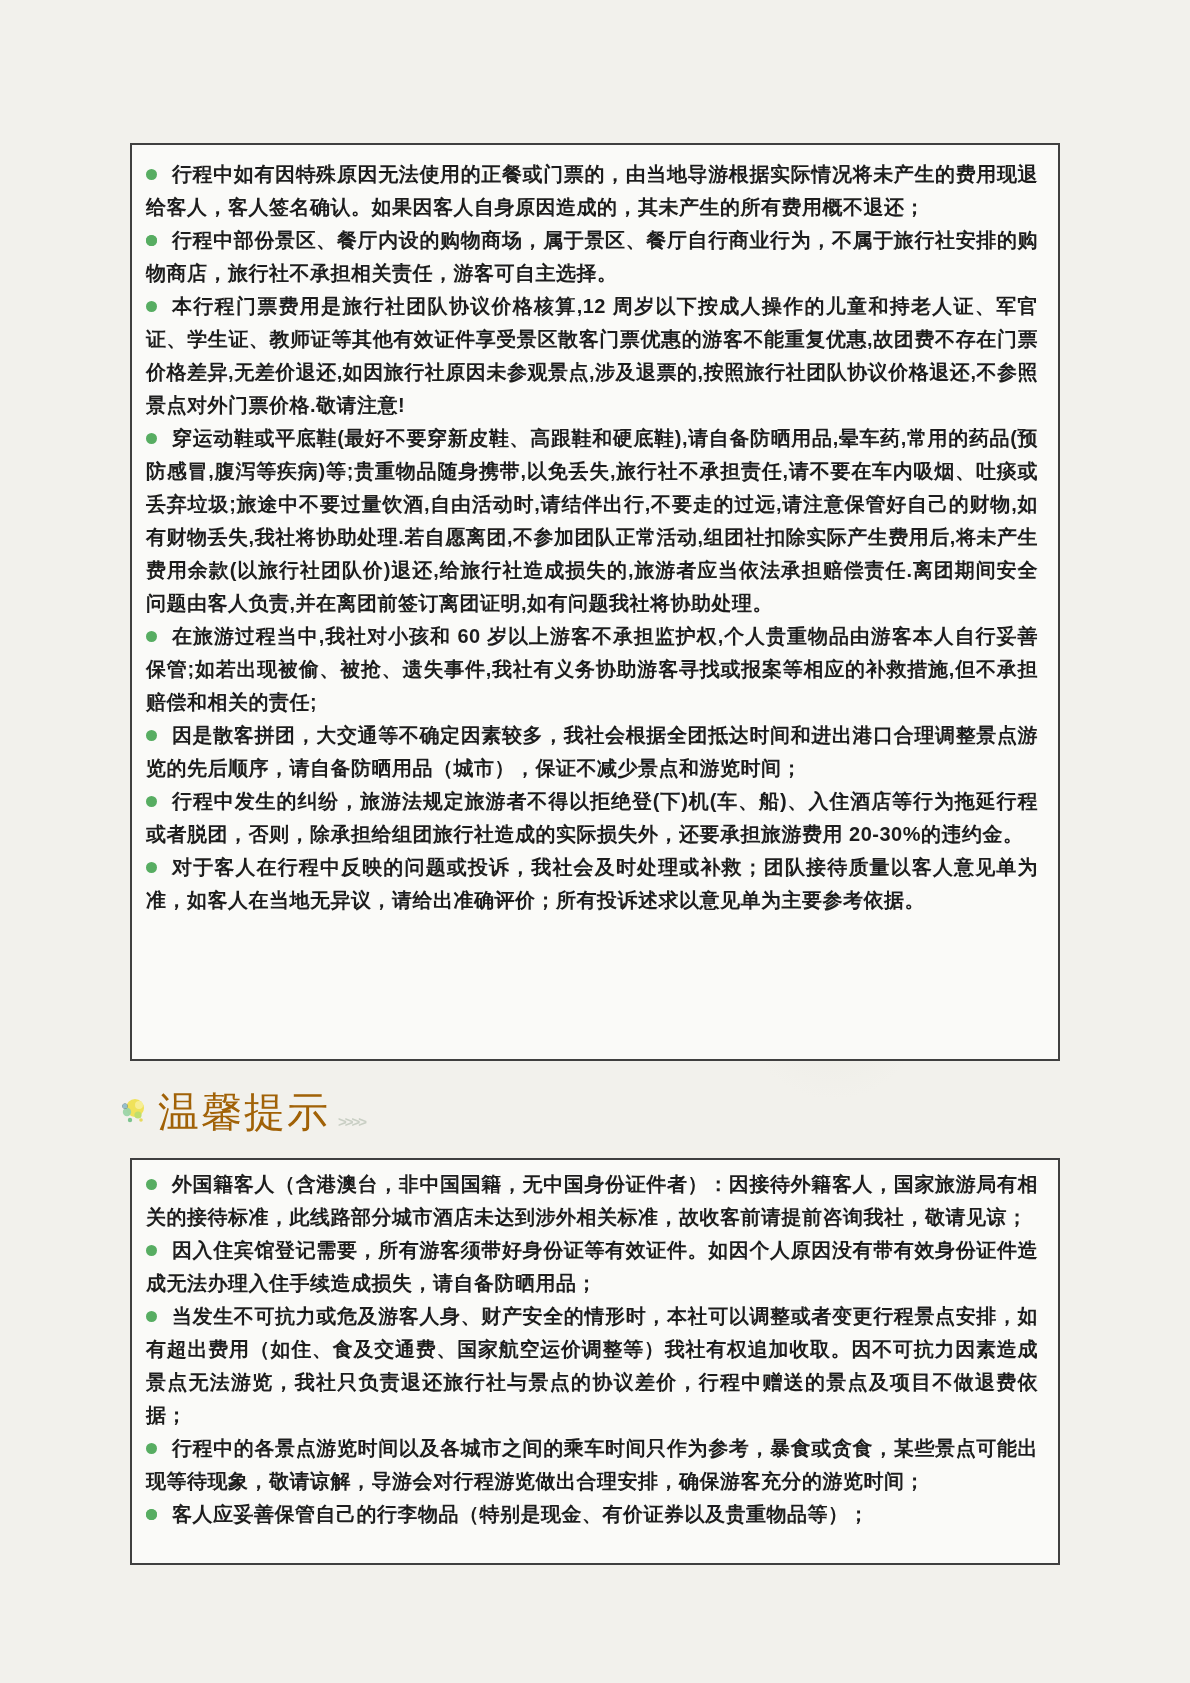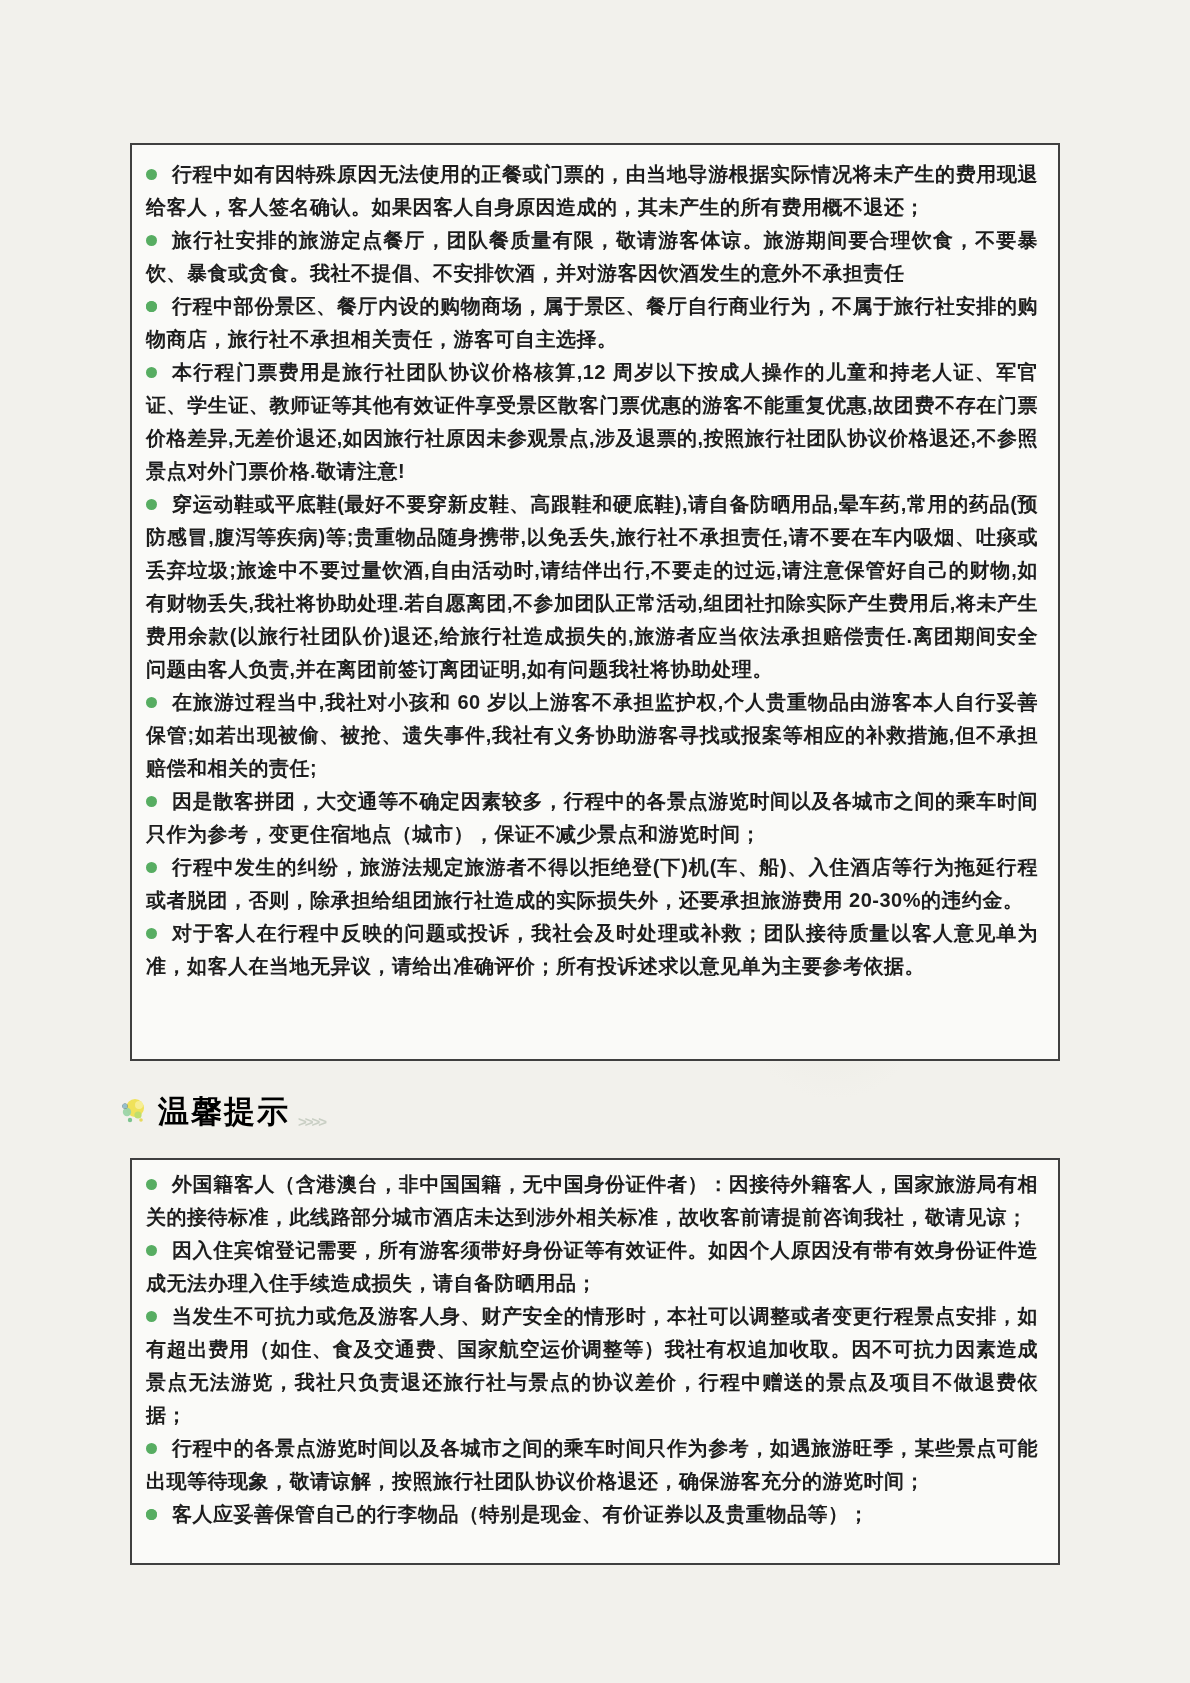--- a/index.html
+++ b/index.html
@@ -33,42 +33,38 @@
   }
   .dot{
     position:absolute;left:14px;top:11px;width:11px;height:11px;border-radius:50%;
     background:#57ad62;display:inline-block;
   }
   .section-header{
     position:absolute;left:116px;top:1090px;height:44px;
     display:flex;align-items:center;gap:8px;
   }
   .section-header .title{
-    font-size:31px;font-weight:bold;color:#000000;letter-spacing:2px;
+    font-size:41px;font-weight:normal;color:#a16207;letter-spacing:2px;
   }
   .section-header .decor{
     font-size:15px;font-weight:bold;color:#c9cfc4;letter-spacing:-2px;
     align-self:flex-end;margin-bottom:4px;
   }
   .tips-icon-wrap{width:34px;height:34px;display:inline-block;}
 </style>
 </head>
 <body>
 
 <div class="notes-box" id="terms-box">
 
     <div class="item">
       <span class="dot"></span>
       <span>行程中如有因特殊原因无法使用的正餐或门票的，由当地导游根据实际情况将未产生的费用现退给客人，客人签名确认。如果因客人自身原因造成的，其未产生的所有费用概不退还；</span>
     </div>
 
-    <div class="item">
-      <span class="dot"></span>
-      <span>旅行社安排的旅游定点餐厅，团队餐质量有限，敬请游客体谅。旅游期间要合理饮食，不要暴饮、暴食或贪食。我社不提倡、不安排饮酒，并对游客因饮酒发生的意外不承担责任</span>
-    </div>
 
     <div class="item">
       <span class="dot"></span>
     </div>
 
     <div class="item">
       <span class="dot"></span>
       <span>行程中部份景区、餐厅内设的购物商场，属于景区、餐厅自行商业行为，不属于旅行社安排的购物商店，旅行社不承担相关责任，游客可自主选择。</span>
     </div>
 
@@ -82,21 +78,21 @@
       <span>穿运动鞋或平底鞋(最好不要穿新皮鞋、高跟鞋和硬底鞋),请自备防晒用品,晕车药,常用的药品(预防感冒,腹泻等疾病)等;贵重物品随身携带,以免丢失,旅行社不承担责任,请不要在车内吸烟、吐痰或丢弃垃圾;旅途中不要过量饮酒,自由活动时,请结伴出行,不要走的过远,请注意保管好自己的财物,如有财物丢失,我社将协助处理.若自愿离团,不参加团队正常活动,组团社扣除实际产生费用后,将未产生费用余款(以旅行社团队价)退还,给旅行社造成损失的,旅游者应当依法承担赔偿责任.离团期间安全问题由客人负责,并在离团前签订离团证明,如有问题我社将协助处理。</span>
     </div>
 
     <div class="item">
       <span class="dot"></span>
       <span>在旅游过程当中,我社对小孩和 60 岁以上游客不承担监护权,个人贵重物品由游客本人自行妥善保管;如若出现被偷、被抢、遗失事件,我社有义务协助游客寻找或报案等相应的补救措施,但不承担赔偿和相关的责任;</span>
     </div>
 
     <div class="item">
       <span class="dot"></span>
-      <span>因是散客拼团，大交通等不确定因素较多，行程中的各景点游览时间以及各城市之间的乘车时间只作为参考，变更住宿地点（城市），保证不减少景点和游览时间；</span>
+      <span>因是散客拼团，大交通等不确定因素较多，我社会根据全团抵达时间和进出港口合理调整景点游览的先后顺序，请自备防晒用品（城市），保证不减少景点和游览时间；</span>
     </div>
 
     <div class="item">
       <span class="dot"></span>
       <span>行程中发生的纠纷，旅游法规定旅游者不得以拒绝登(下)机(车、船)、入住酒店等行为拖延行程或者脱团，否则，除承担给组团旅行社造成的实际损失外，还要承担旅游费用 20-30%的违约金。</span>
     </div>
 
     <div class="item">
       <span class="dot"></span>
       <span>对于客人在行程中反映的问题或投诉，我社会及时处理或补救；团队接待质量以客人意见单为准，如客人在当地无异议，请给出准确评价；所有投诉述求以意见单为主要参考依据。</span>
@@ -132,21 +128,21 @@
       <span>因入住宾馆登记需要，所有游客须带好身份证等有效证件。如因个人原因没有带有效身份证件造成无法办理入住手续造成损失，请自备防晒用品；</span>
     </div>
 
     <div class="item">
       <span class="dot"></span>
       <span>当发生不可抗力或危及游客人身、财产安全的情形时，本社可以调整或者变更行程景点安排，如有超出费用（如住、食及交通费、国家航空运价调整等）我社有权追加收取。因不可抗力因素造成景点无法游览，我社只负责退还旅行社与景点的协议差价，行程中赠送的景点及项目不做退费依据；</span>
     </div>
 
     <div class="item">
       <span class="dot"></span>
-      <span>行程中的各景点游览时间以及各城市之间的乘车时间只作为参考，如遇旅游旺季，某些景点可能出现等待现象，敬请谅解，按照旅行社团队协议价格退还，确保游客充分的游览时间；</span>
+      <span>行程中的各景点游览时间以及各城市之间的乘车时间只作为参考，暴食或贪食，某些景点可能出现等待现象，敬请谅解，导游会对行程游览做出合理安排，确保游客充分的游览时间；</span>
     </div>
 
     <div class="item">
       <span class="dot"></span>
     </div>
 
     <div class="item">
       <span class="dot"></span>
       <span>客人应妥善保管自己的行李物品（特别是现金、有价证券以及贵重物品等）；</span>
     </div>

